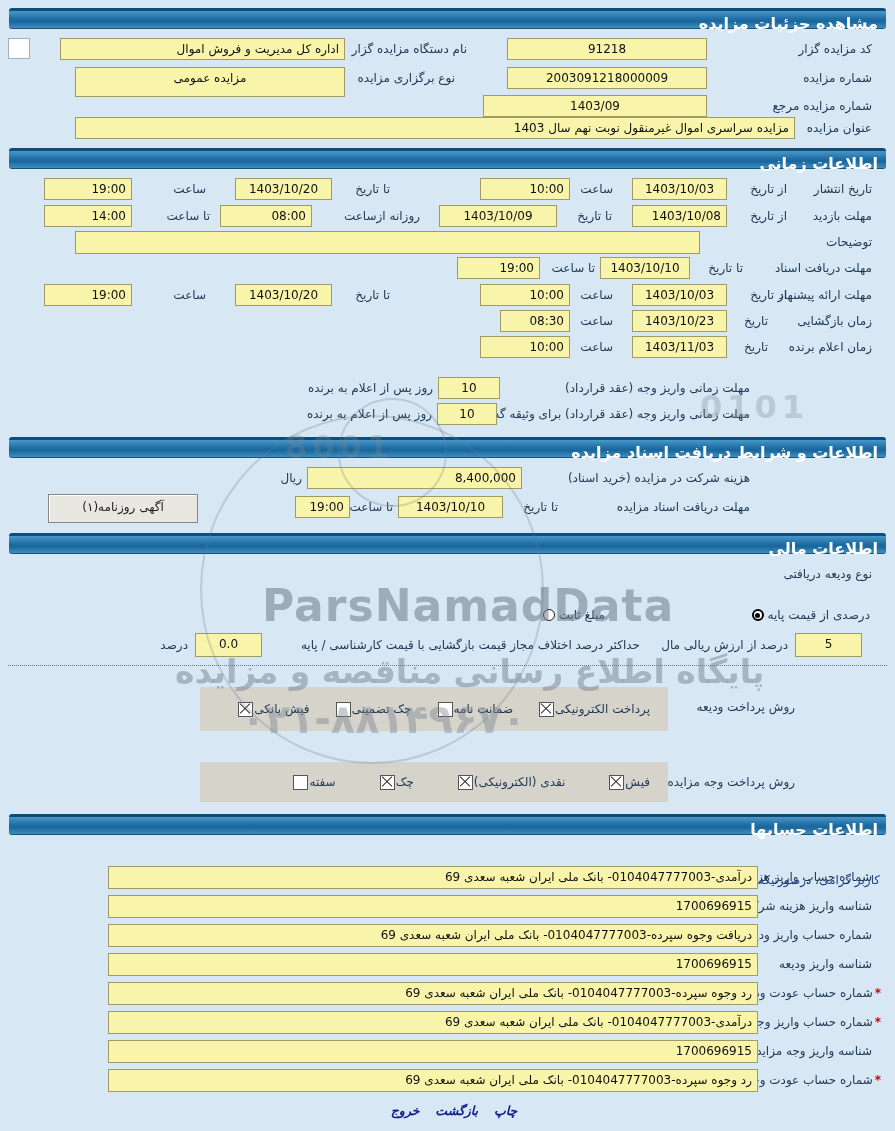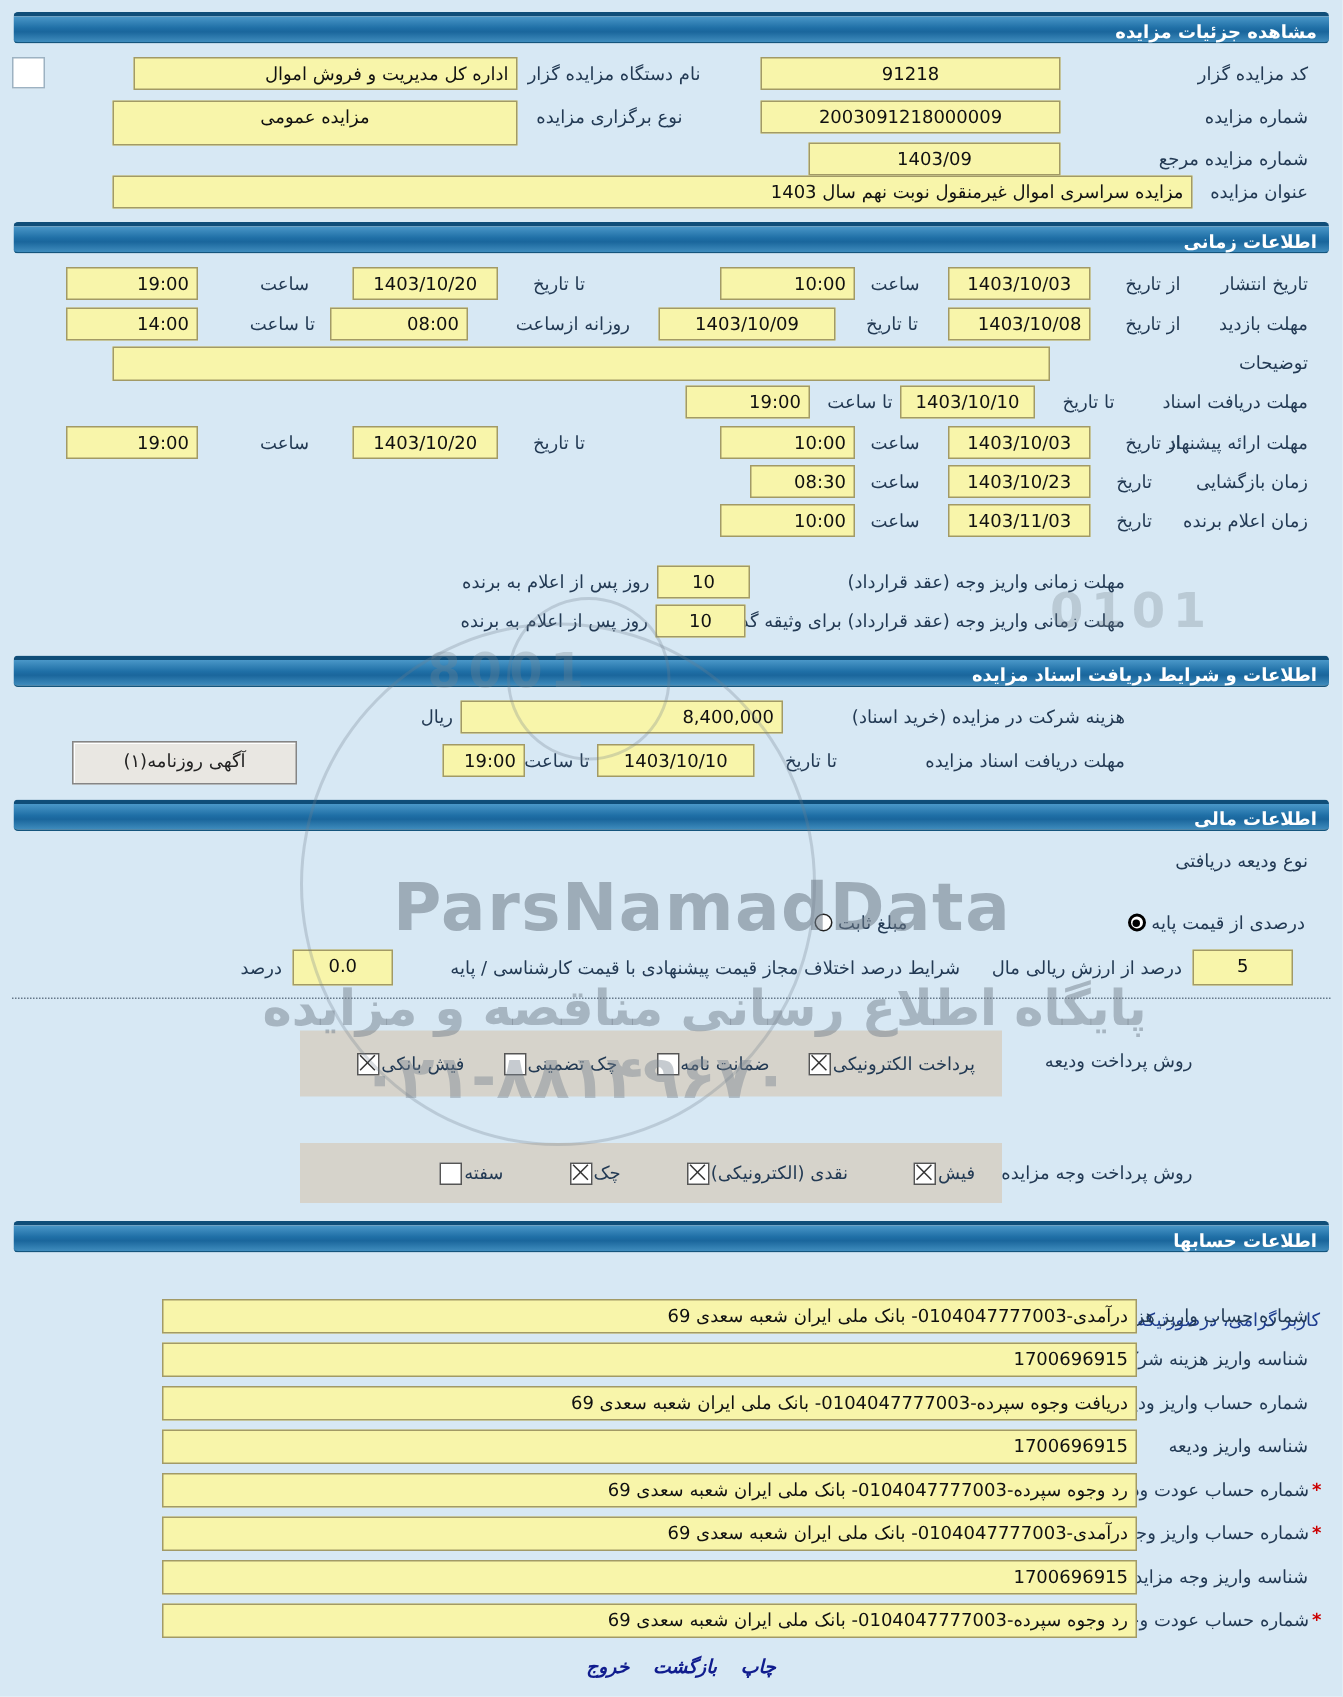--- a/index.html
+++ b/index.html
@@ -1,21 +1,21 @@
 <!DOCTYPE html>
 <html lang="fa" dir="rtl"><head>
 <meta charset="utf-8">
 <style>
   html,body{margin:0;padding:0;}
   body{font-family:"DejaVu Sans","Liberation Sans",sans-serif;}
   #page{position:relative;width:895px;height:1131px;background:#d7e8f4;overflow:hidden;direction:rtl;font-size:12px;color:#233a54;}
   .bar{position:absolute;left:9px;right:9px;height:21px;border-radius:3px;
        background:linear-gradient(180deg,#4a97c8 0%,#1f6fa6 45%,#1a669c 60%,#3f8cbd 100%);
        border-top:3px solid #0f4d78;border-bottom:1px solid #14557d;
-       color:#ffffff;font-weight:bold;font-size:12px;padding:3px 8px 0 0;box-sizing:border-box;}
+       color:#ffffff;font-weight:bold;font-size:16px;padding:3px 8px 0 0;box-sizing:border-box;}
   .lb{position:absolute;white-space:nowrap;color:#233a54;font-size:12px;}
   .yb{position:absolute;height:22px;background:#f8f5aa;border:1px solid #a29a66;box-sizing:border-box;
       font-size:12px;color:#101010;padding:3px 5px 0 5px;overflow:hidden;white-space:nowrap;}
   .yb.center{text-align:center;}
   .yb.rightal{text-align:right;}
   .white-box{position:absolute;background:#ffffff;border:1px solid #9db2c2;box-sizing:border-box;}
   .btn{position:absolute;background:#e9e7e2;border:1px solid #858585;box-shadow:inset 1px 1px 0 #ffffff;
        font-size:12px;color:#222;text-align:center;line-height:25px;cursor:pointer;}
   .gray-box{position:absolute;background:#d6d3cb;display:flex;align-items:center;direction:rtl;box-sizing:border-box;}
   .opt{display:flex;align-items:center;white-space:nowrap;}
@@ -54,29 +54,29 @@
   <div class="wm wm-tagline" style="left:175px;top:652px;">پایگاه اطلاع رسانی مناقصه و مزایده</div>
   <div class="wm wm-phone" style="left:241px;top:696px;">۰۲۱-۸۸۱۴۹۶۷۰</div>
 
   <div class="bar" style="top:8px;"><span>مشاهده جزئیات مزایده</span></div>
 
   <div class="white-box" style="left:8px;top:38px;width:22px;height:21px;"></div>
 
   <div class="lb" style="right:23px;top:42px;">کد مزایده گزار</div>
   <div class="yb center" style="right:188px;width:200px;top:38px;">91218</div>
   <div class="lb" style="right:428px;top:42px;">نام دستگاه مزایده گزار</div>
-  <div class="yb rightal" style="right:550px;width:256px;top:38px;">اداره کل مدیریت و فروش اموال</div>
+  <div class="yb rightal" style="right:550px;width:285px;top:38px;">اداره کل مدیریت و فروش اموال</div>
 
   <div class="lb" style="right:23px;top:71px;">شماره مزایده</div>
   <div class="yb center" style="right:188px;width:200px;top:67px;">2003091218000009</div>
   <div class="lb" style="right:440px;top:71px;">نوع برگزاری مزایده</div>
   <div class="yb rightal" style="right:550px;width:270px;top:67px;height:30px;text-align:center;">مزایده عمومی</div>
 
   <div class="lb" style="right:23px;top:99px;">شماره مزایده مرجع</div>
-  <div class="yb center" style="right:188px;width:168px;top:95px;">1403/09</div>
+  <div class="yb center" style="right:188px;width:224px;top:95px;">1403/09</div>
 
   <div class="lb" style="right:23px;top:121px;">عنوان مزایده</div>
   <div class="yb rightal" style="right:100px;width:720px;top:117px;">مزایده سراسری اموال غیرمنقول نوبت نهم سال 1403</div>
 
   <div class="bar" style="top:148px;"><span>اطلاعات زمانی</span></div>
 
   <div class="lb" style="right:23px;top:182px;">تاریخ انتشار</div>
   <div class="lb" style="right:108px;top:182px;">از تاریخ</div>
   <div class="yb center" style="right:168px;width:95px;top:178px;">1403/10/03</div>
   <div class="lb" style="right:282px;top:182px;">ساعت</div>
@@ -157,21 +157,21 @@
     <span class="lb" style="position:static;">درصدی از قیمت پایه</span>
     <span class="rad on" style="margin-right:4px;"></span>
   </div>
   <div class="radio-row" style="right:290px;top:608px;">
     <span class="lb" style="position:static;">مبلغ ثابت</span>
     <span class="rad" style="margin-right:4px;"></span>
   </div>
 
   <div class="yb center" style="right:33px;width:67px;top:633px;height:24px;">5</div>
   <div class="lb" style="right:107px;top:638px;">درصد از ارزش ریالی مال</div>
-  <div class="lb" style="right:255px;top:638px;">شرایط درصد اختلاف مجاز قیمت پیشنهادی با قیمت کارشناسی / پایه</div>
+  <div class="lb" style="right:255px;top:638px;">حداکثر درصد اختلاف مجاز قیمت بازگشایی با قیمت کارشناسی / پایه</div>
   <div class="yb center" style="right:633px;width:67px;top:633px;height:24px;">0.0</div>
   <div class="lb" style="right:707px;top:638px;">درصد</div>
 
   <div class="dotted" style="top:665px;"></div>
 
   <div class="lb" style="right:100px;top:700px;">روش پرداخت ودیعه</div>
   <div class="gray-box" style="right:227px;width:468px;top:687px;height:44px;padding:0 18px;gap:26px;">
     <span class="opt">
       <span class="optlabel">پرداخت الکترونیکی</span>
       <span class="cb on"></span>

